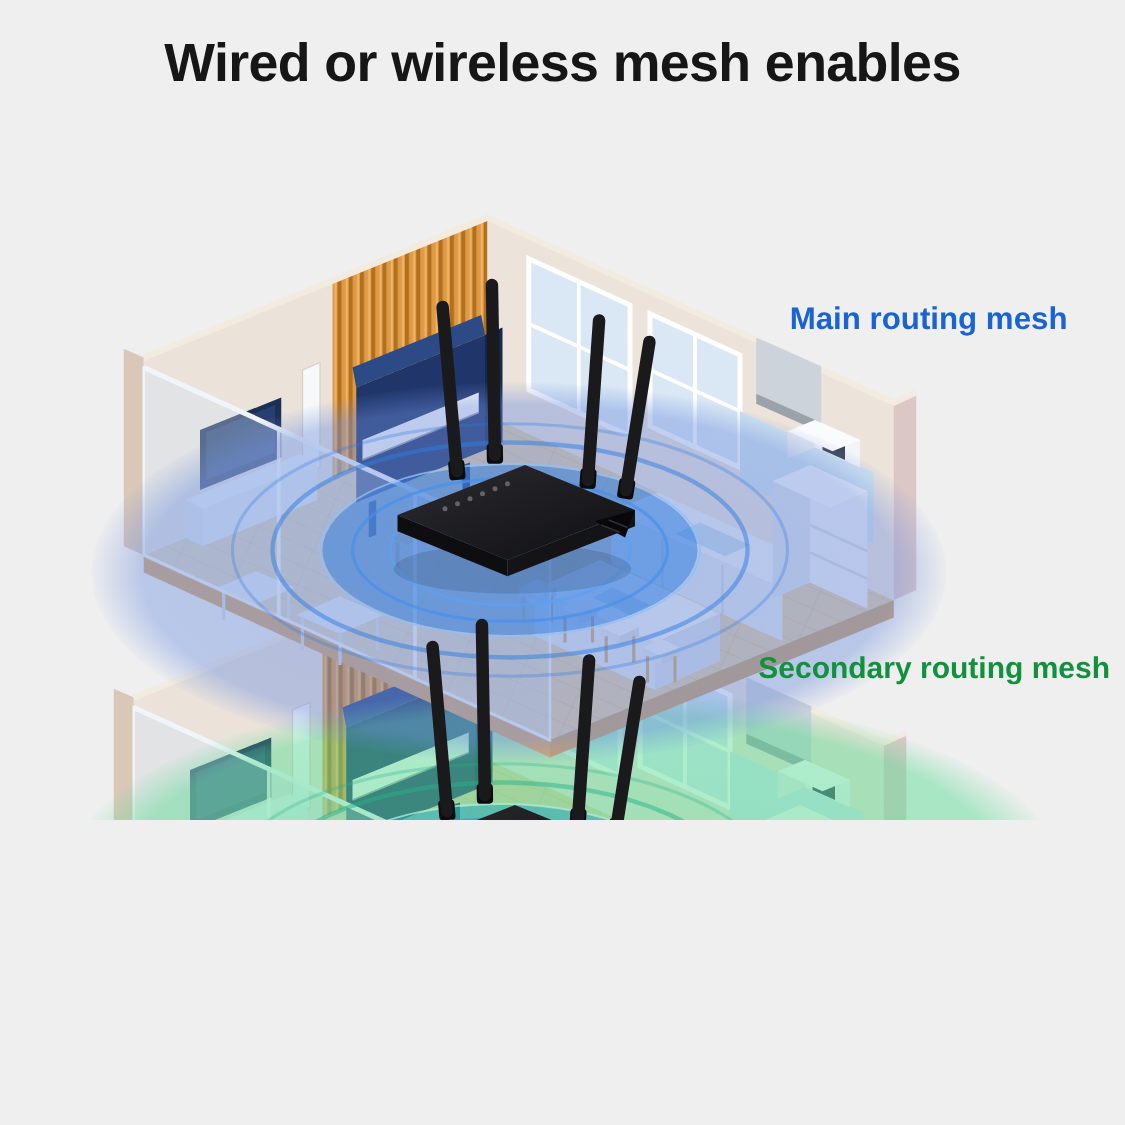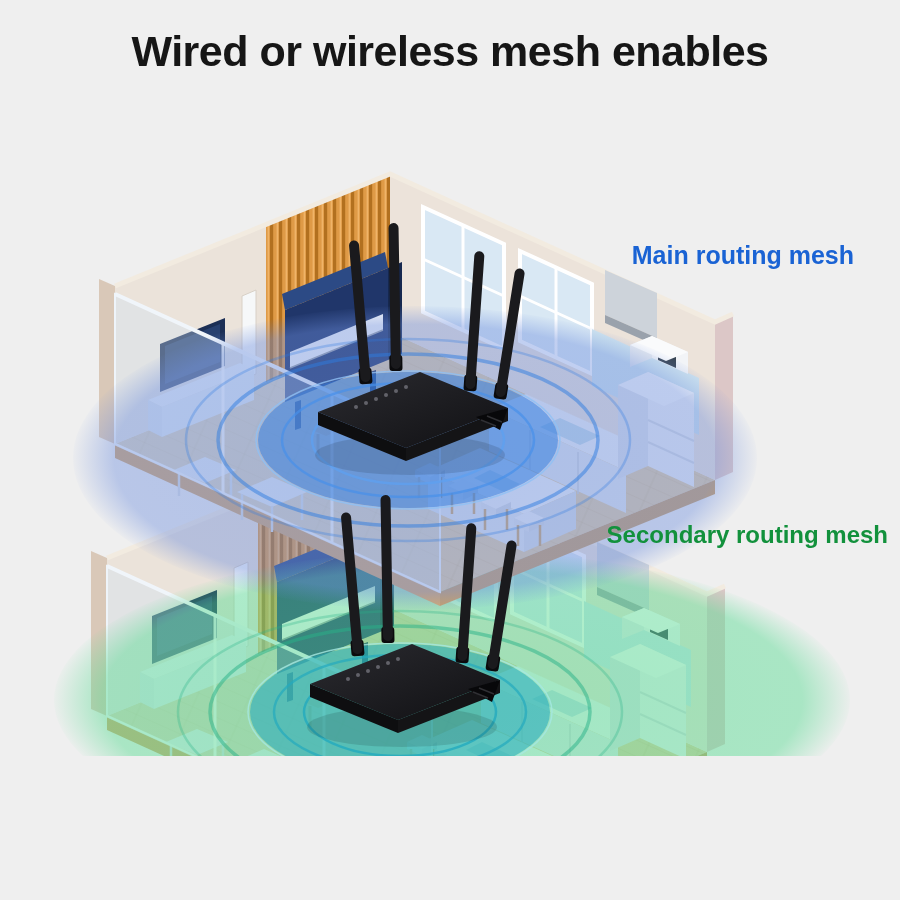--- a/index.html
+++ b/index.html
@@ -1,17 +1,17 @@
 <!DOCTYPE html>
 <html style="--background: #efefef; --title-text: #161616; --main-label: #1a63d4; --secondary-label: #12913c; --blue-zone: #6d8ede; --blue-ring: #2e7ce0; --green-zone: #57db92; --teal-ring: #23aabe; --green-ring: #27b287; --slat-wood: #df9a46; --floor-wood: #e2cda6; --piano-body: #20366a; --router-body: #18181a;"><head>
 <meta charset="utf-8">
 <style>
   html,body{margin:0;padding:0;width:900px;height:900px;overflow:hidden;}
   body{background:var(--background,#efefef);font-family:"Liberation Sans",sans-serif;}
-  .stage{position:relative;width:900px;height:756px;background:var(--background,#efefef);overflow:hidden;}
+  .stage{position:relative;width:900px;height:656px;background:var(--background,#efefef);overflow:hidden;}
   .title{position:absolute;top:26px;left:0;right:0;text-align:center;font-weight:bold;
          font-size:43px;line-height:1.17;letter-spacing:-0.5px;color:var(--title-text,#161616);margin:0;}
   .title span{display:block;}
   .illustration{position:absolute;left:0;top:0;width:900px;height:900px;}
   .mesh-label{position:absolute;font-weight:bold;white-space:nowrap;}
   .mesh-label.main{top:241px;right:46px;font-size:25px;color:var(--main-label,#1a63d4);}
   .mesh-label.secondary{top:521px;right:12px;font-size:24px;color:var(--secondary-label,#12913c);}
   
   .floor-fill{fill:var(--floor-wood,#e2cda6);}
   .piano-fill{fill:var(--piano-body,#20366a);}

